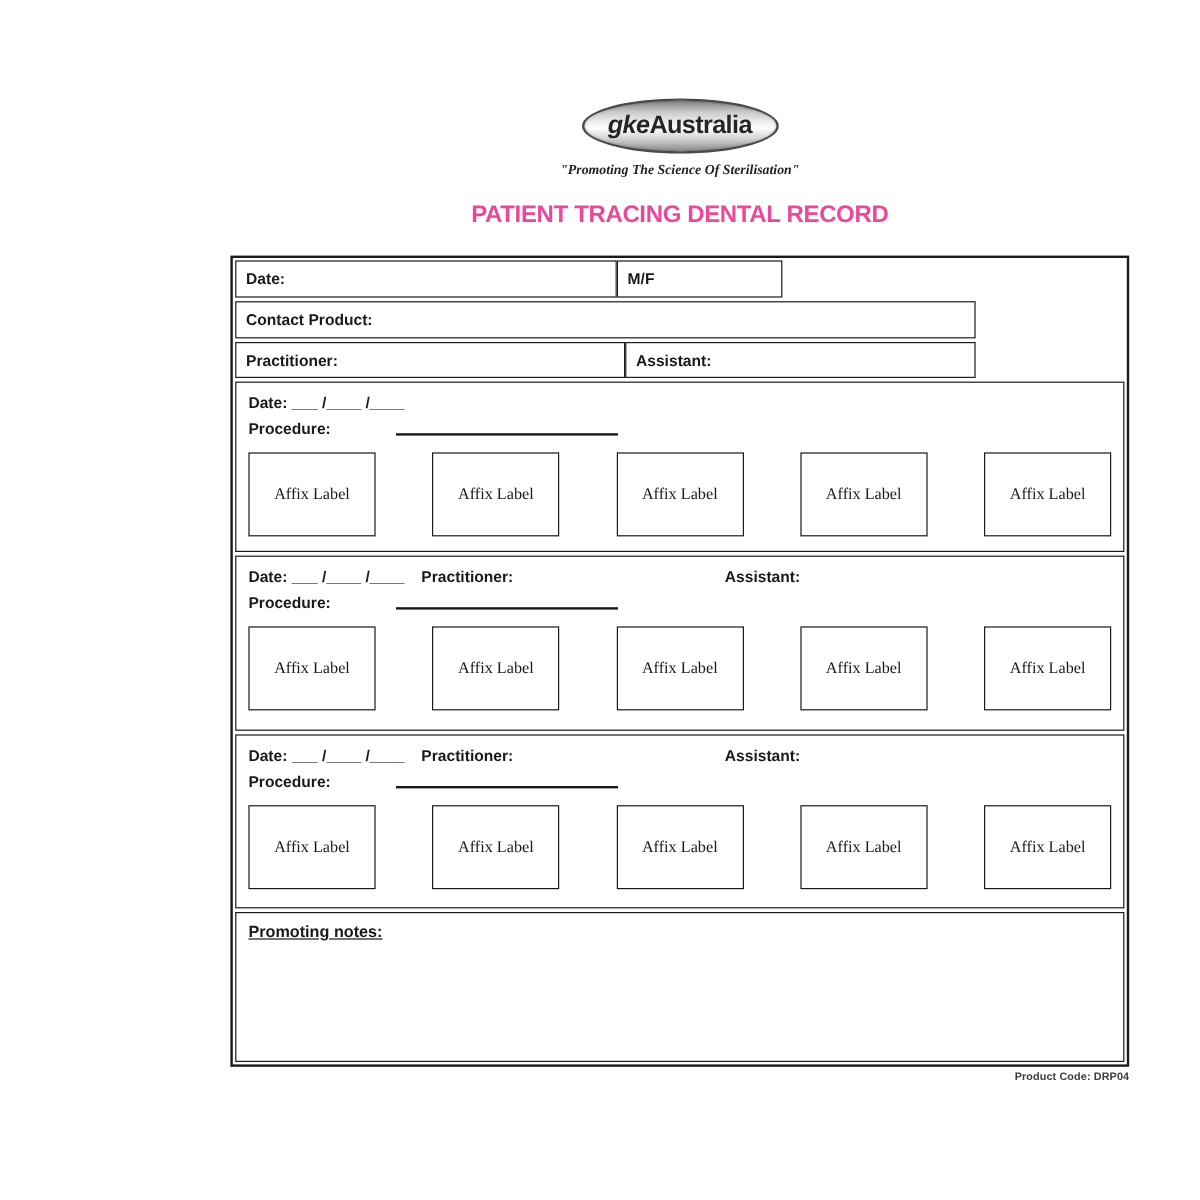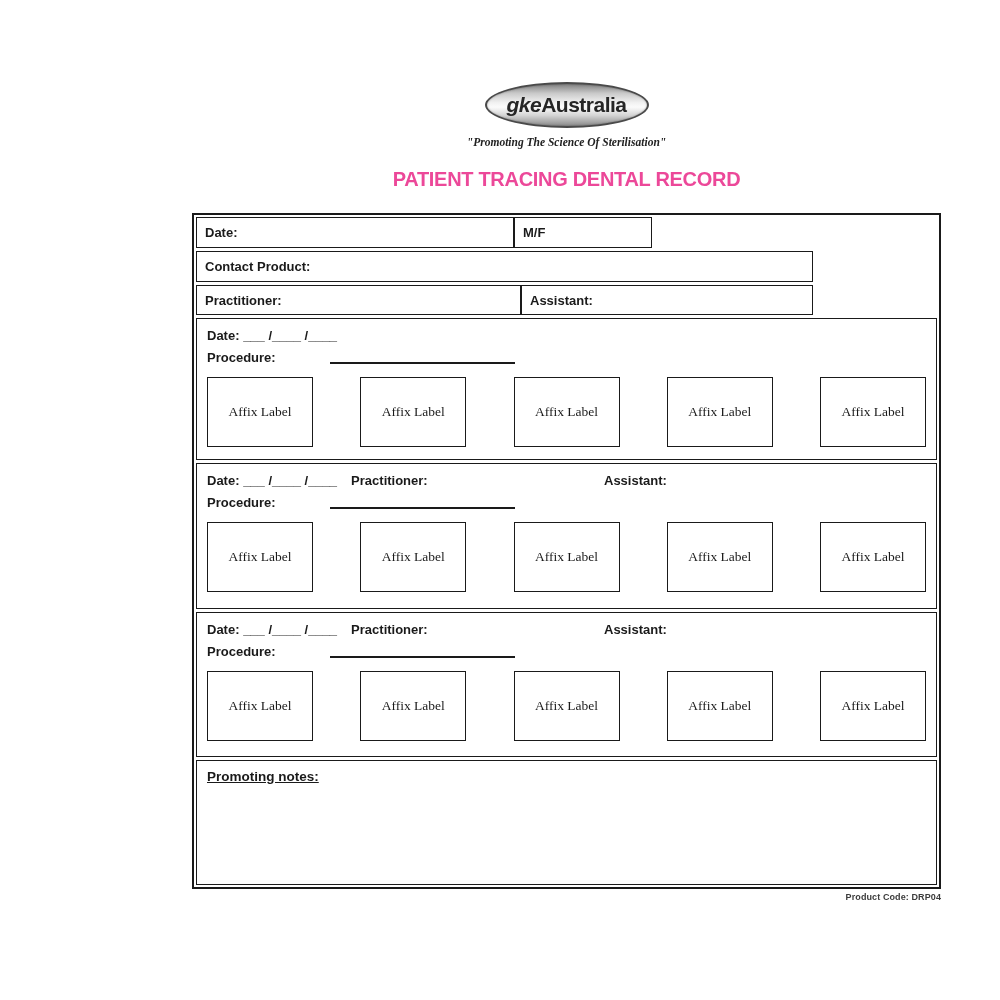--- a/index.html
+++ b/index.html
@@ -27,21 +27,21 @@
   .w-full{width:617px}
   .w-blank{width:419px}.w-ph{width:198px}
   .w-prac{width:325px}.w-asst{width:292px}
   .pre{white-space:pre;}
 
   .section{border:1px solid #1a1a1a;box-sizing:border-box;padding:9px 10px 12px 10px;background:#fff;}
   .s1{height:142px}.s2{height:146px}.s3{height:145px}
   .date-line{font-weight:bold;font-size:13px;position:relative;white-space:pre;}
   .inline-prac{margin-left:14px;}
   .abs-asst{position:absolute;left:397px;top:0;}
-  .proc-line{margin-top:7px;font-weight:bold;font-size:13px;display:flex;align-items:center;gap:48px;}
+  .proc-line{margin-top:7px;font-weight:bold;font-size:13px;display:flex;align-items:flex-start;gap:48px;}
   .proc-underline{display:inline-block;width:185px;border-bottom:2px solid #1a1a1a;margin-left:6px;height:11px;}
   .affix-row{display:flex;justify-content:space-between;margin-top:12px;gap:12px;}
   .affix-box{width:106px;height:70px;border:1px solid #1a1a1a;box-sizing:border-box;display:flex;align-items:center;justify-content:center;
     font-family:"Liberation Serif",serif;font-size:13.5px;color:#1a1a1a;background:#fff;}
 
   .notes{border:1px solid #1a1a1a;height:125px;box-sizing:border-box;padding:8px 10px;font-weight:bold;font-size:13.5px;background:#fff;}
   .notes .u{text-decoration:underline;}
 
   .product-code{text-align:right;font-size:9px;font-weight:bold;color:#3c3c3c;margin-top:3px;letter-spacing:.1px;}
 </style>

